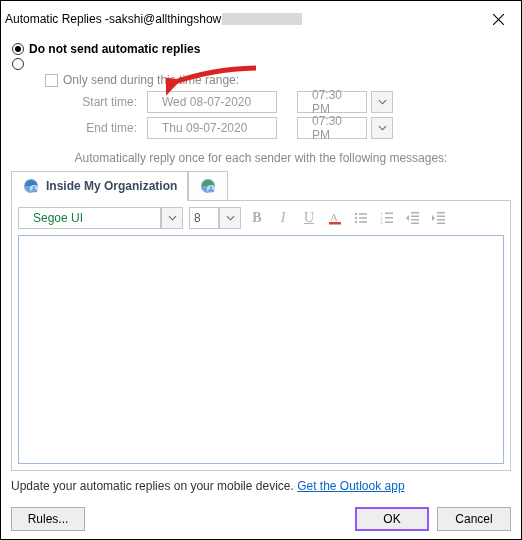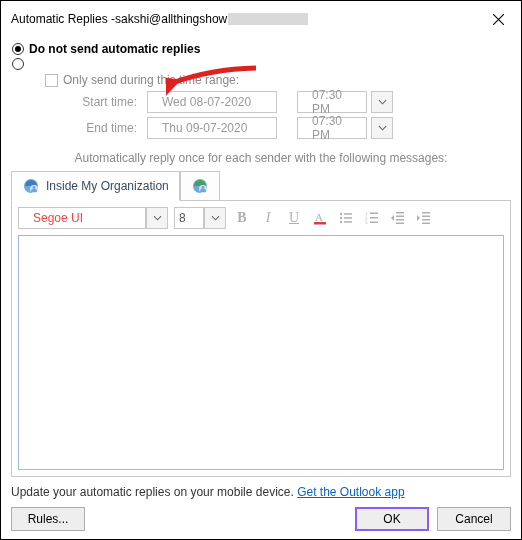--- a/index.html
+++ b/index.html
@@ -16,21 +16,21 @@
     background: #fff;
     border: 1px solid #000;
     position: relative;
     display: flex;
     flex-direction: column;
   }
   .titlebar {
     display: flex;
     align-items: center;
     justify-content: space-between;
-    padding: 6px 6px 6px 10px;
+    padding: 6px 6px 6px 4px;
     font-size: 12px;
     color: #000;
   }
   .title-text { display: flex; align-items: center; gap: 0; }
   .title-redacted {
     display: inline-block;
     width: 80px;
     height: 12px;
     background: #d9d9d9;
     margin-left: 1px;
@@ -155,21 +155,21 @@
     cursor: pointer;
     font-size: 12px;
     color: #5b6471;
   }
   .tab.active {
     background: #fff;
     position: relative;
     z-index: 2;
     border-bottom: 1px solid #fff;
     margin-bottom: -1px;
-    font-weight: 400;
+    font-weight: 700;
     color: #3a4a60;
   }
   .tab-icon {
     width: 18px; height: 18px;
     display: inline-flex;
     align-items: center;
     justify-content: center;
   }
   .editor-frame {
     border: 1px solid #c8c8c8;
@@ -182,21 +182,21 @@
   .toolbar {
     display: flex;
     align-items: center;
     gap: 6px;
     margin-bottom: 6px;
     color: #b0b0b0;
   }
   .font-combo {
     display: flex;
   }
-  .font-combo .combo { width: 128px; color: #ef4444; }
+  .font-combo .combo { width: 143px; color: #15803d; }
   .size-combo .combo { width: 30px; color: #555; padding: 0 4px; }
   .tb-btn {
     width: 20px; height: 20px;
     display: flex; align-items: center; justify-content: center;
     font-family: "Times New Roman", serif;
     font-size: 14px;
     color: #b0b0b0;
     cursor: pointer;
   }
   .tb-btn.u { text-decoration: underline; }
@@ -214,21 +214,21 @@
     color: #333;
   }
   .footer-note a {
     color: #0b63c4;
     text-decoration: underline;
     cursor: pointer;
   }
   .button-row {
     display: flex;
     align-items: center;
-    margin-top: 8px;
+    margin-top: 14px;
   }
   .btn {
     border: 1px solid #adadad;
     background: #eee;
     height: 24px;
     min-width: 74px;
     padding: 0 12px;
     display: flex;
     align-items: center;
     justify-content: center;

